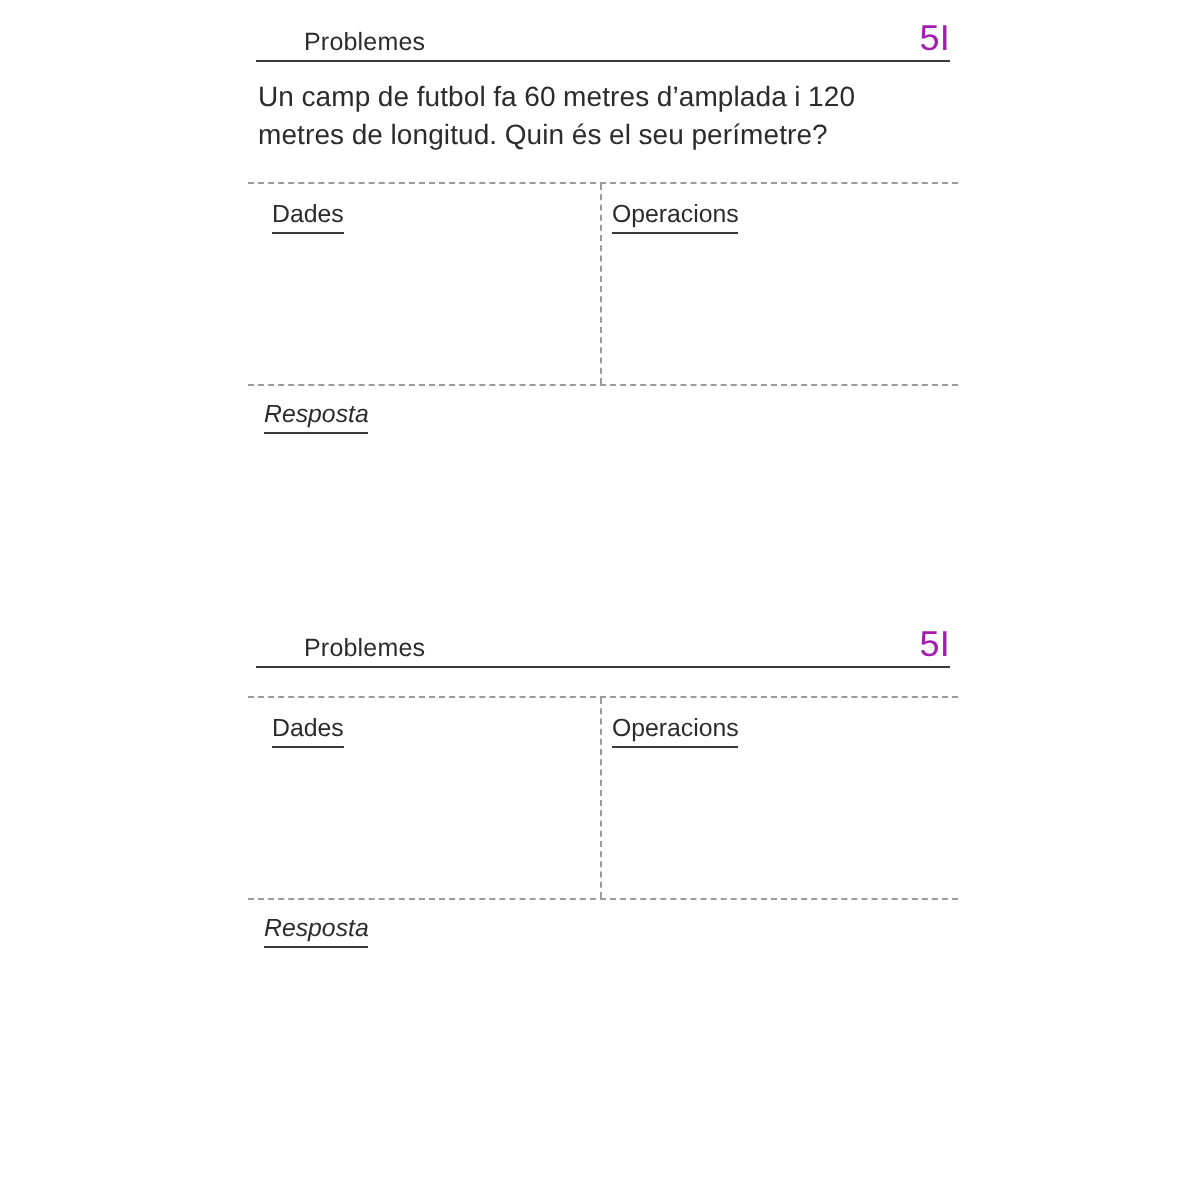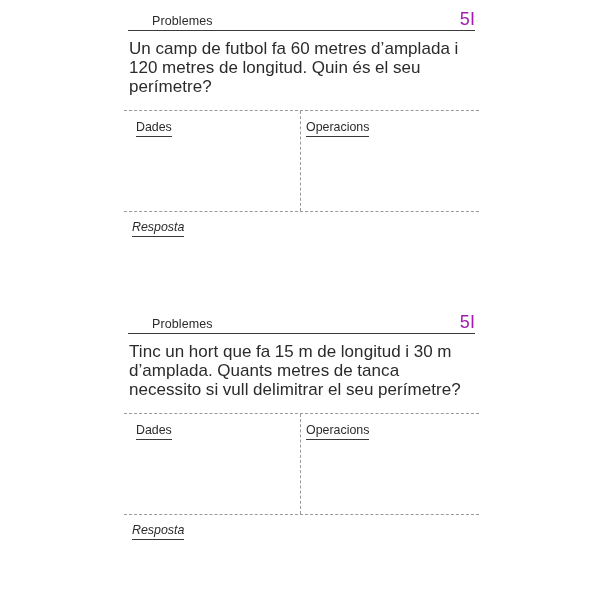--- a/index.html
+++ b/index.html
@@ -60,21 +60,21 @@
   }
   .ws-header-rule {
     height: 0;
     border-top: 1.1px solid #3a3a3a;
     margin: 0 4px 0 4px;
   }
 
   
   .ws-statement {
     padding: 8px 6px 0 5px;
-    font-size: 17px;
+    font-size: 14px;
     line-height: 19px;
     color: #2b2b2b;
     letter-spacing: 0.05px;
     word-spacing: -0.2px;
   }
 
   
   .ws-grid {
     position: relative;
     margin-top: 14px;
@@ -150,21 +150,20 @@
   </div>
 
   <div class="worksheet block-2">
 
     <div class="ws-header">
       <span class="ws-header-title">Problemes</span>
       <span class="ws-header-page">5I</span>
     </div>
     <div class="ws-header-rule"></div>
 
-    <div class="ws-statement">Tinc un hort que fa 15 m de longitud i 30 m d’amplada. Quants metres de tanca necessito si vull delimitrar el seu perímetre?</div>
 
     <div class="ws-grid">
       <div class="ws-grid-divider"></div>
       <div class="ws-col col-dades">
         <span class="ws-col-label">Dades</span>
       </div>
       <div class="ws-col col-operacions">
         <span class="ws-col-label">Operacions</span>
       </div>
     </div>

